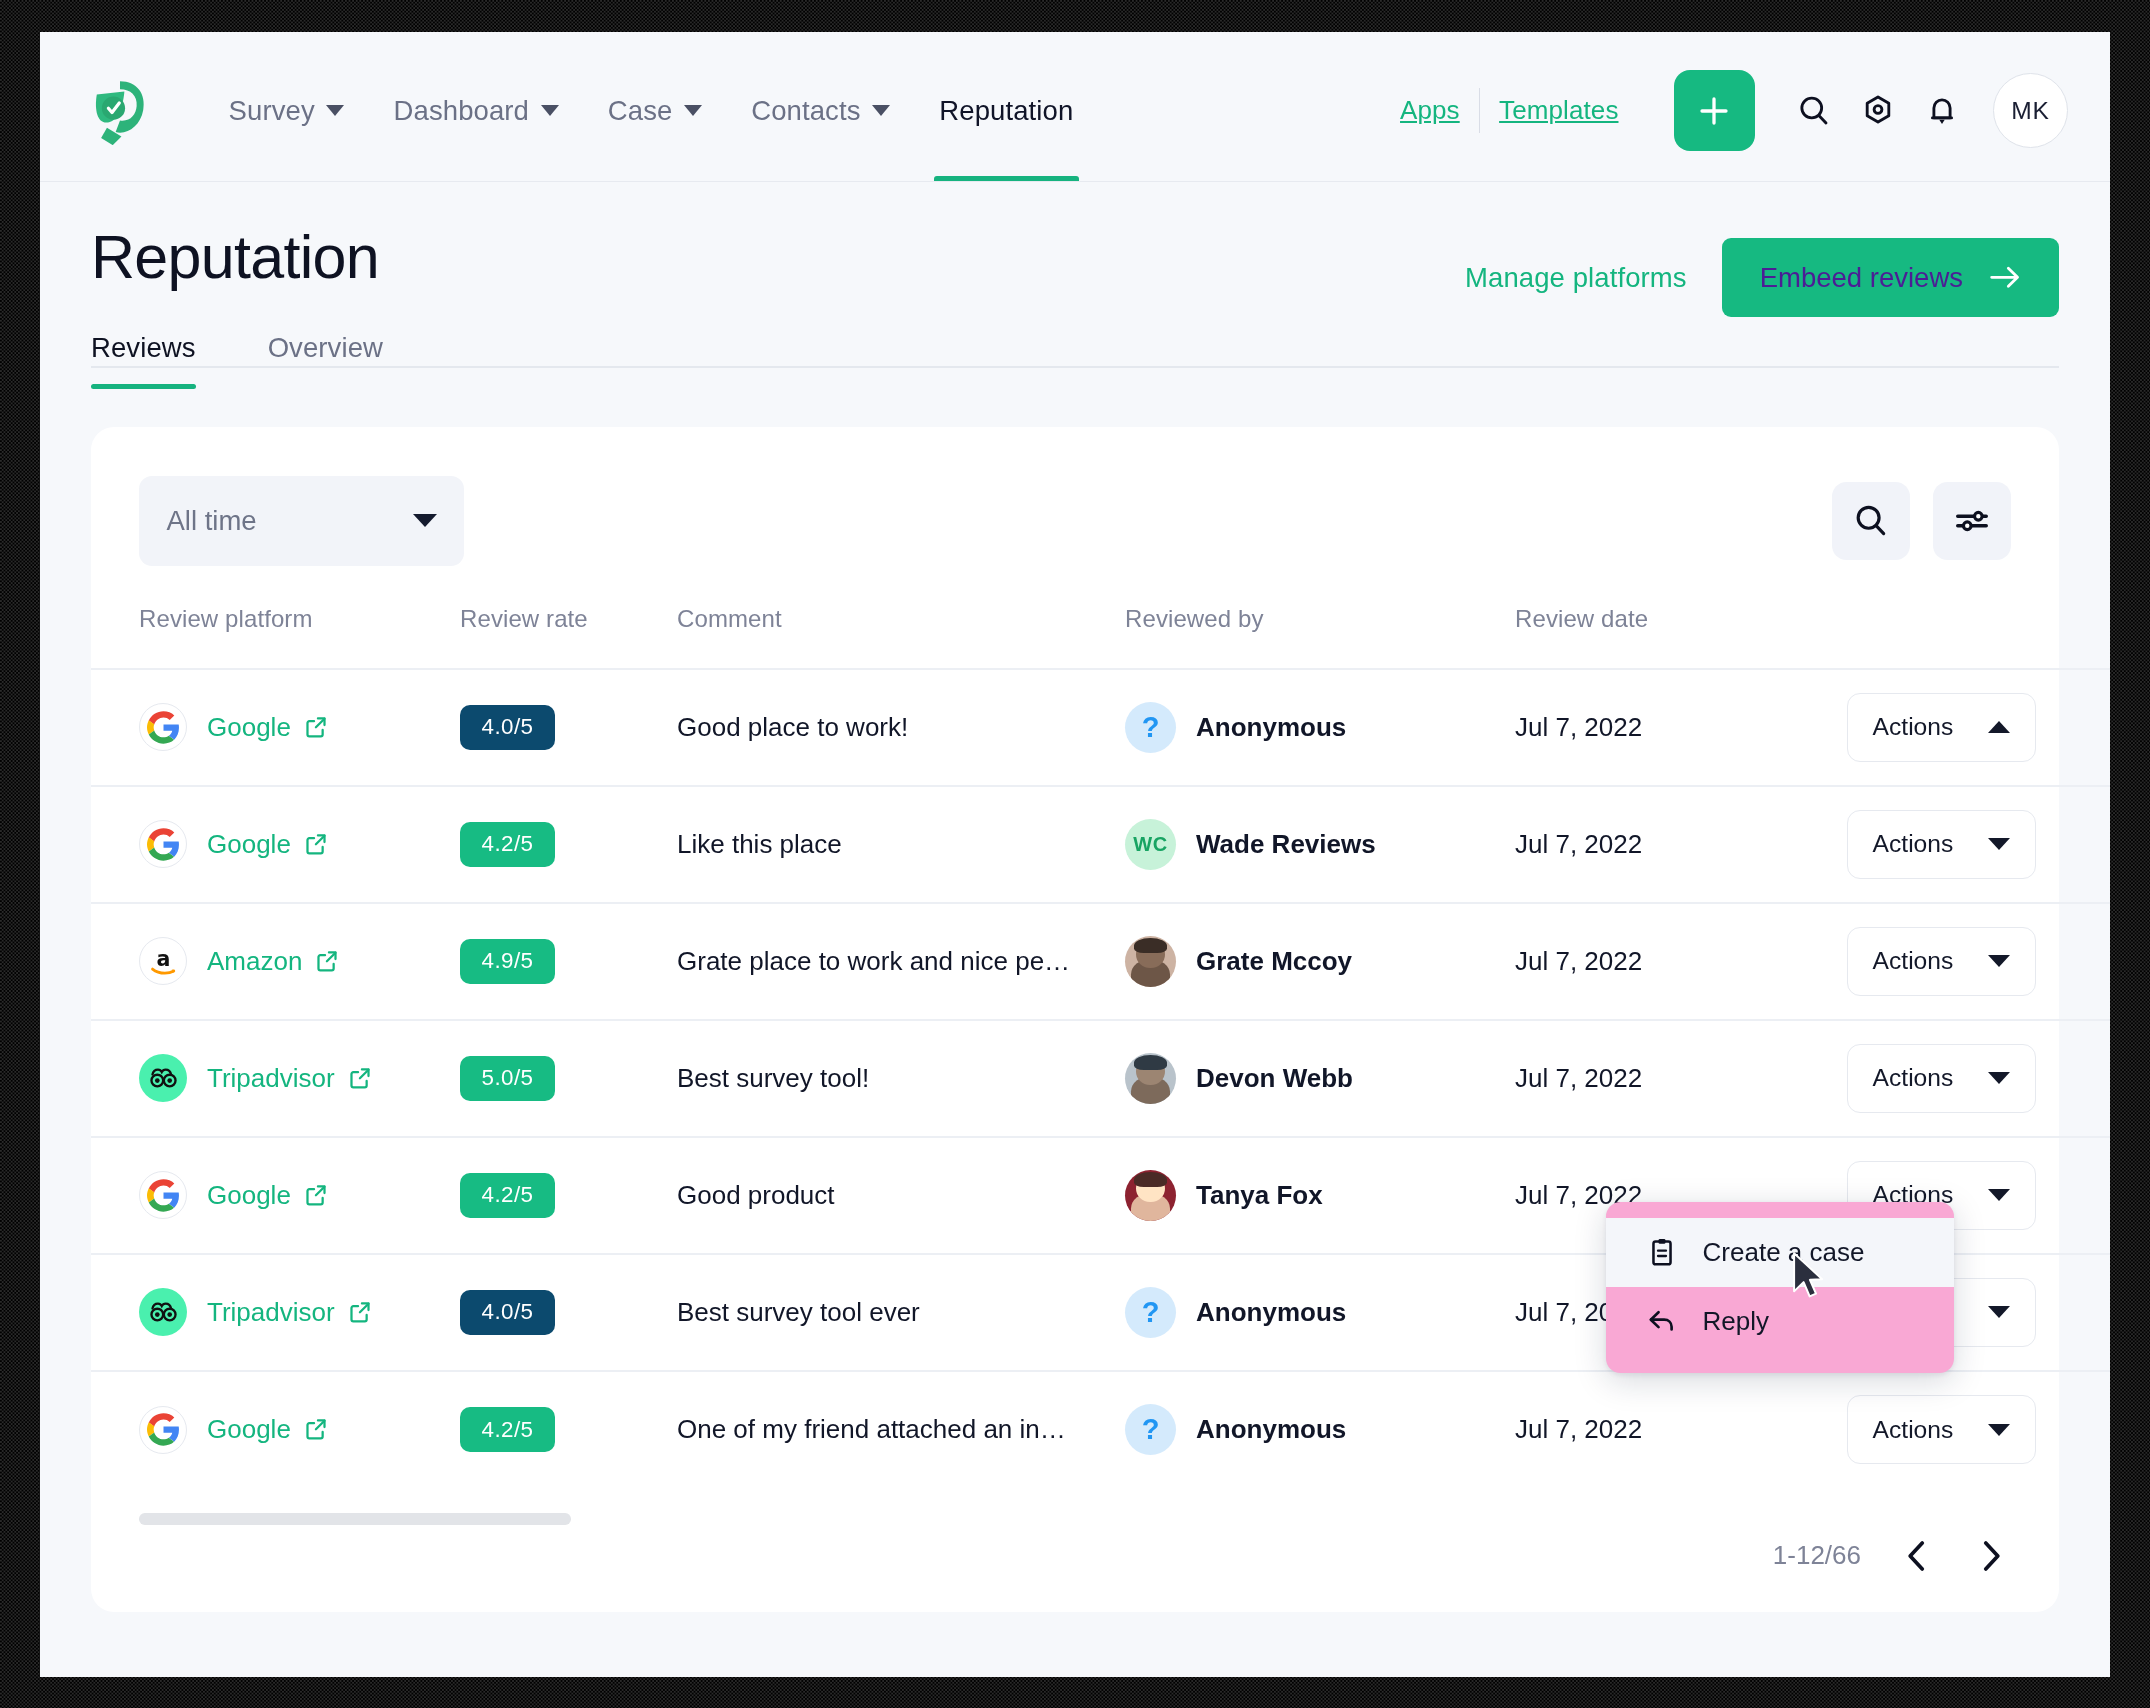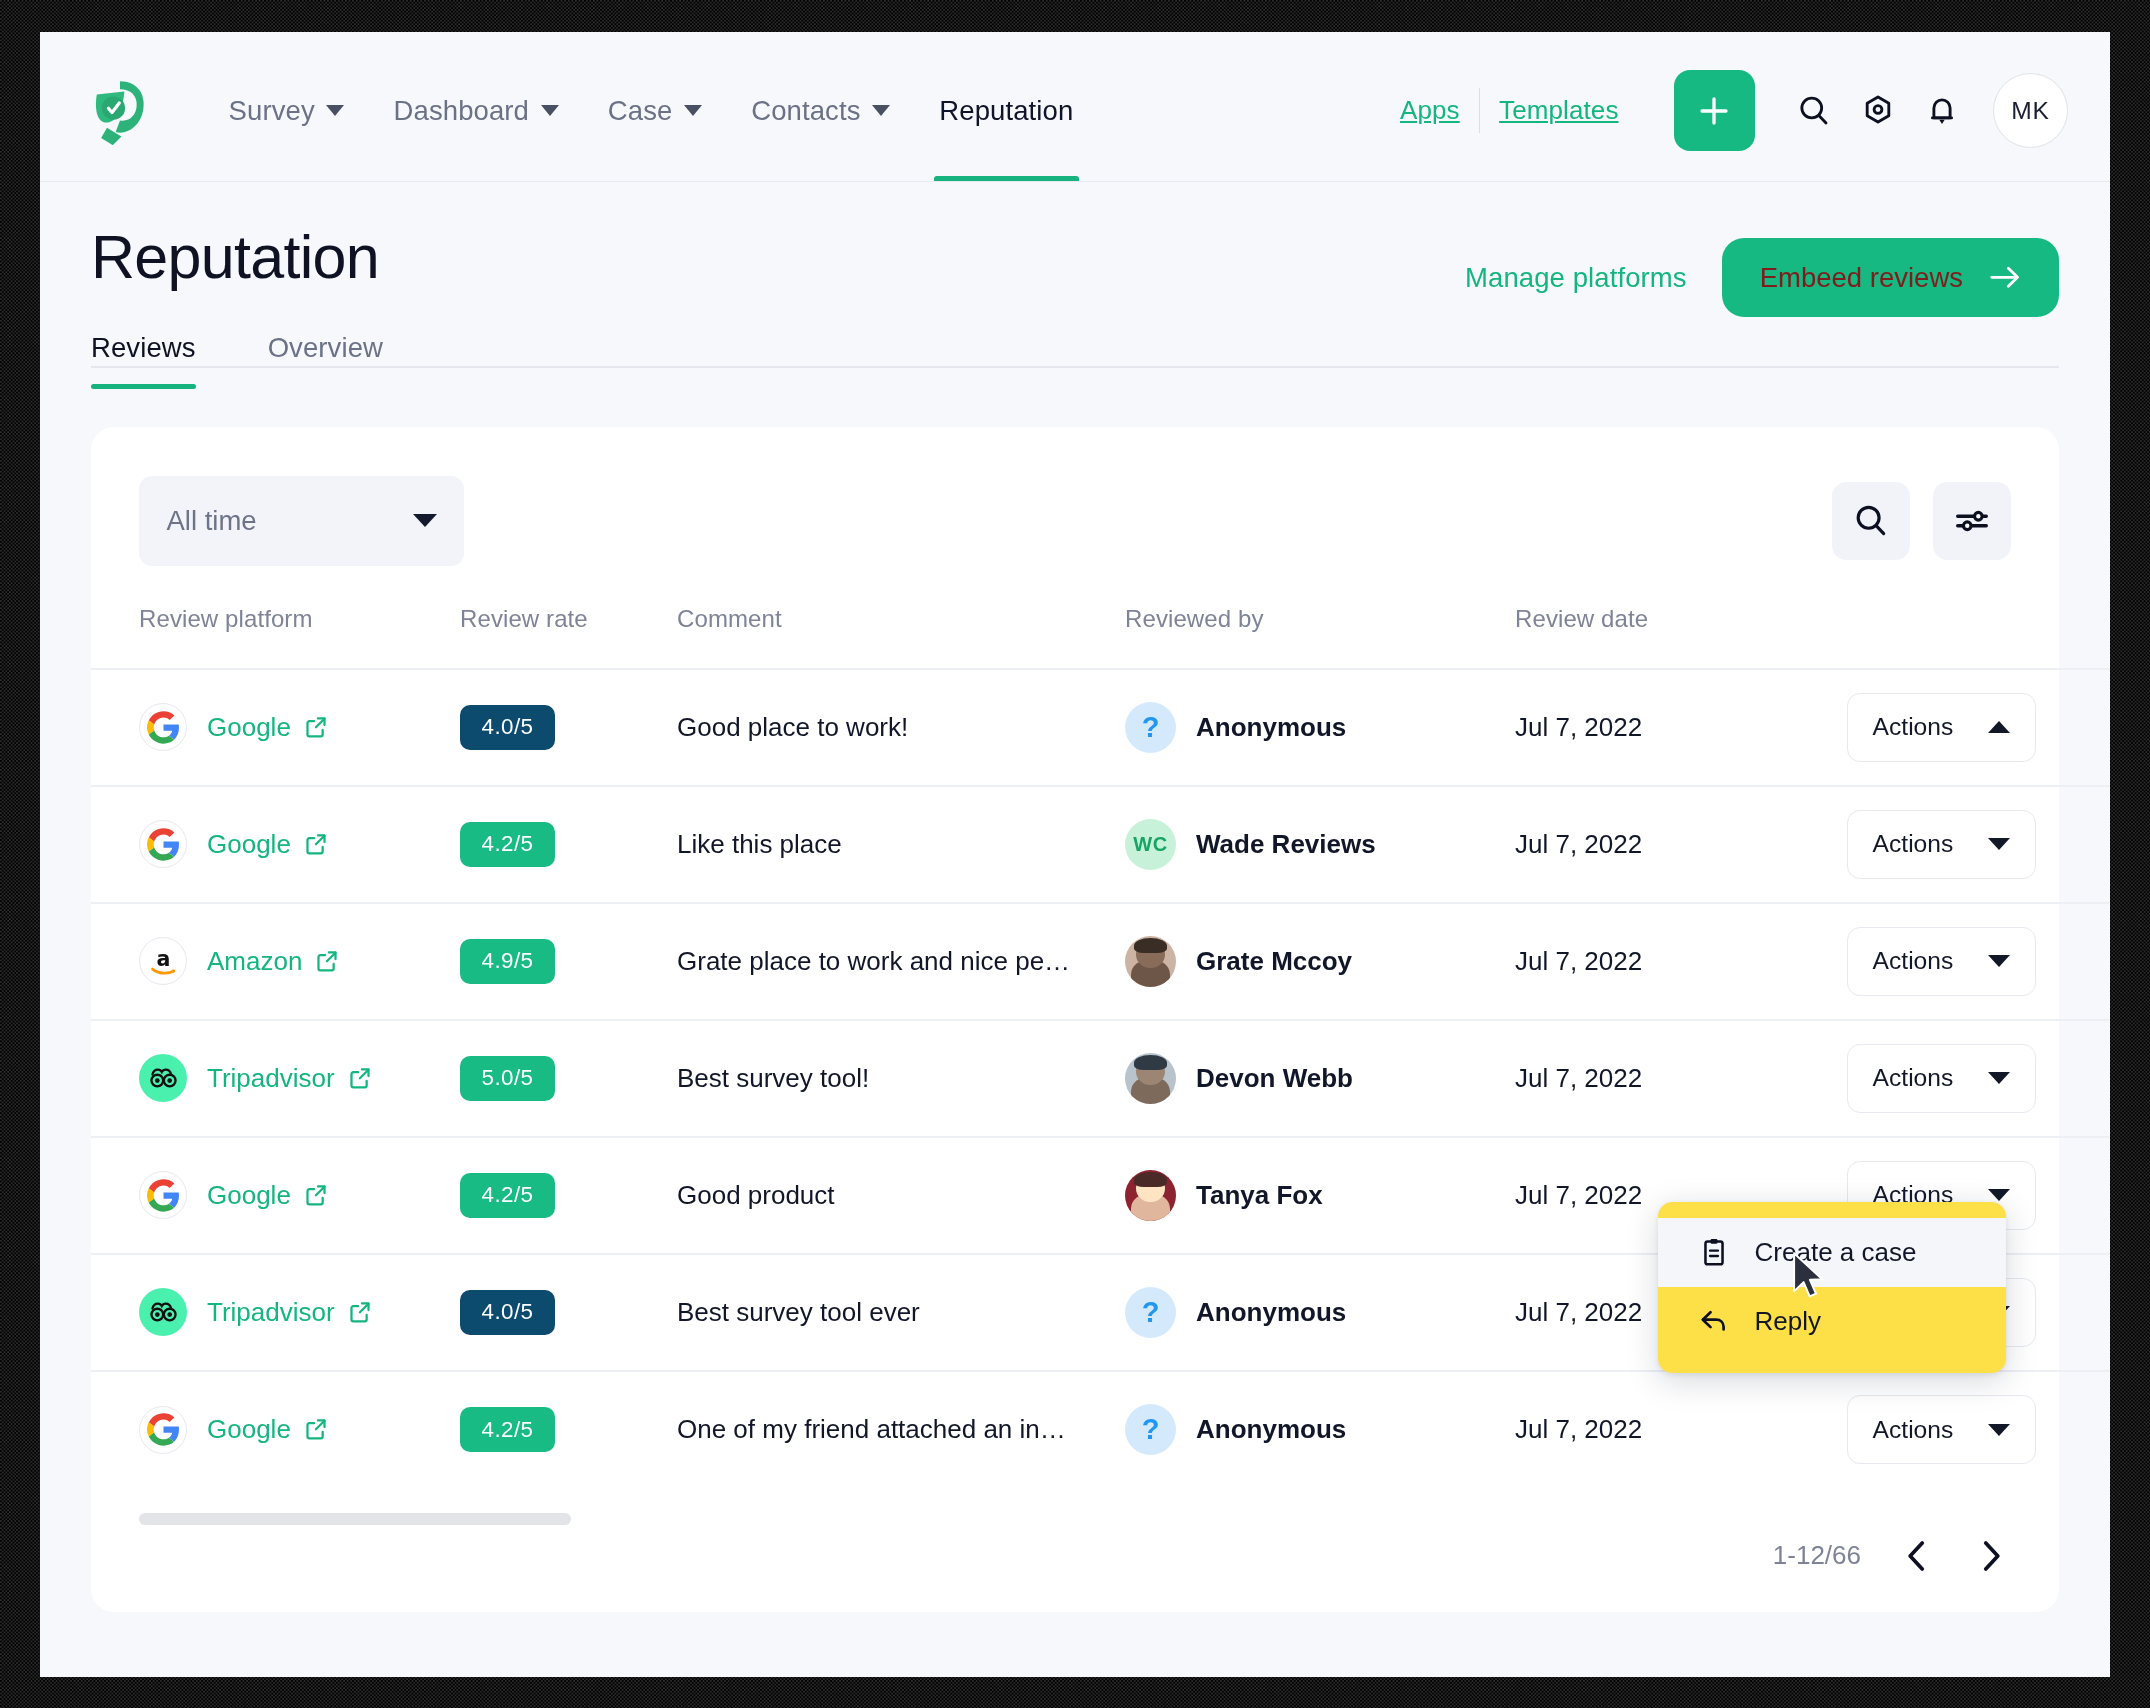--- a/index.html
+++ b/index.html
@@ -80,21 +80,21 @@
     font-size: 24.6px; color: #1a1f33; letter-spacing: 0.7px;
     margin-left: 19px; cursor: pointer;
   }
 
   
   .pagehead { padding: 45px 51px 0 51px; position: relative; }
   .ptitle { font-size: 61px; font-weight: 400; color: #0e1222; letter-spacing: -0.7px; line-height: 1; }
   .head-actions { position: absolute; right: 51px; top: 56px; display: flex; align-items: center; gap: 35px; }
   .manage-link { font-size: 27.5px; color: #14b57f; cursor: pointer; letter-spacing: 0.1px; }
   .embed-btn {
-    background: #16b981; color: #7f1d1d; border: none; border-radius: 22px;
+    background: #16b981; color: #4c1d95; border: none; border-radius: 9px;
     height: 79px; padding: 0 38px; font-size: 27.5px;
     display: flex; align-items: center; gap: 26px; cursor: pointer;
     font-family: inherit;
   }
   .embed-btn svg { width: 32px; height: 24.6px; }
 
   .tabs { display: flex; gap: 16px; margin-top: 44px; position: relative; }
   .tab {
     font-size: 27.5px; color: #6b7186; padding: 0 0 24.6px 0;
     margin-right: 56px; cursor: pointer; position: relative; letter-spacing: 0.1px;
@@ -175,22 +175,22 @@
     width: 189px; height: 69px; border: 1.4px solid #e6e9ef; border-radius: 13px;
     background: #fff; display: flex; align-items: center; justify-content: space-between;
     padding: 0 24.6px; font-size: 24.6px; color: #131829; cursor: pointer; font-family: inherit;
   }
   .caret-sm { width: 0; height: 0; border-left: 11px solid transparent; border-right: 11px solid transparent; }
   .caret-sm.down { border-top: 12.3px solid #131829; }
   .caret-sm.up { border-bottom: 12.3px solid #131829; }
 
   
   .dropdown {
-    position: absolute; left: 1567px; top: 775px; width: 348px;
-    background: #fde047; border-radius: 14.5px;
+    position: absolute; left: 1515px; top: 775px; width: 348px;
+    background: #f9a8d4; border-radius: 14.5px;
     box-shadow: 0 7.2px 32px rgba(20,28,60,.17), 0 1.4px 5.8px rgba(20,28,60,.08);
     padding: 16px 0 17.3px 0; z-index: 40;
   }
   .ditem { display: flex; align-items: center; gap: 24.6px; height: 69px; padding: 0 40px;
            font-size: 26px; color: #121728; cursor: pointer; }
   .ditem.hl { background: #f4f6fa; }
   .ditem svg { width: 32px; height: 32px; flex: none; }
   .cursor-arrow { position: absolute; left: 1700px; top: 824px; z-index: 60; width: 35px; height: 49px; }
 
   

